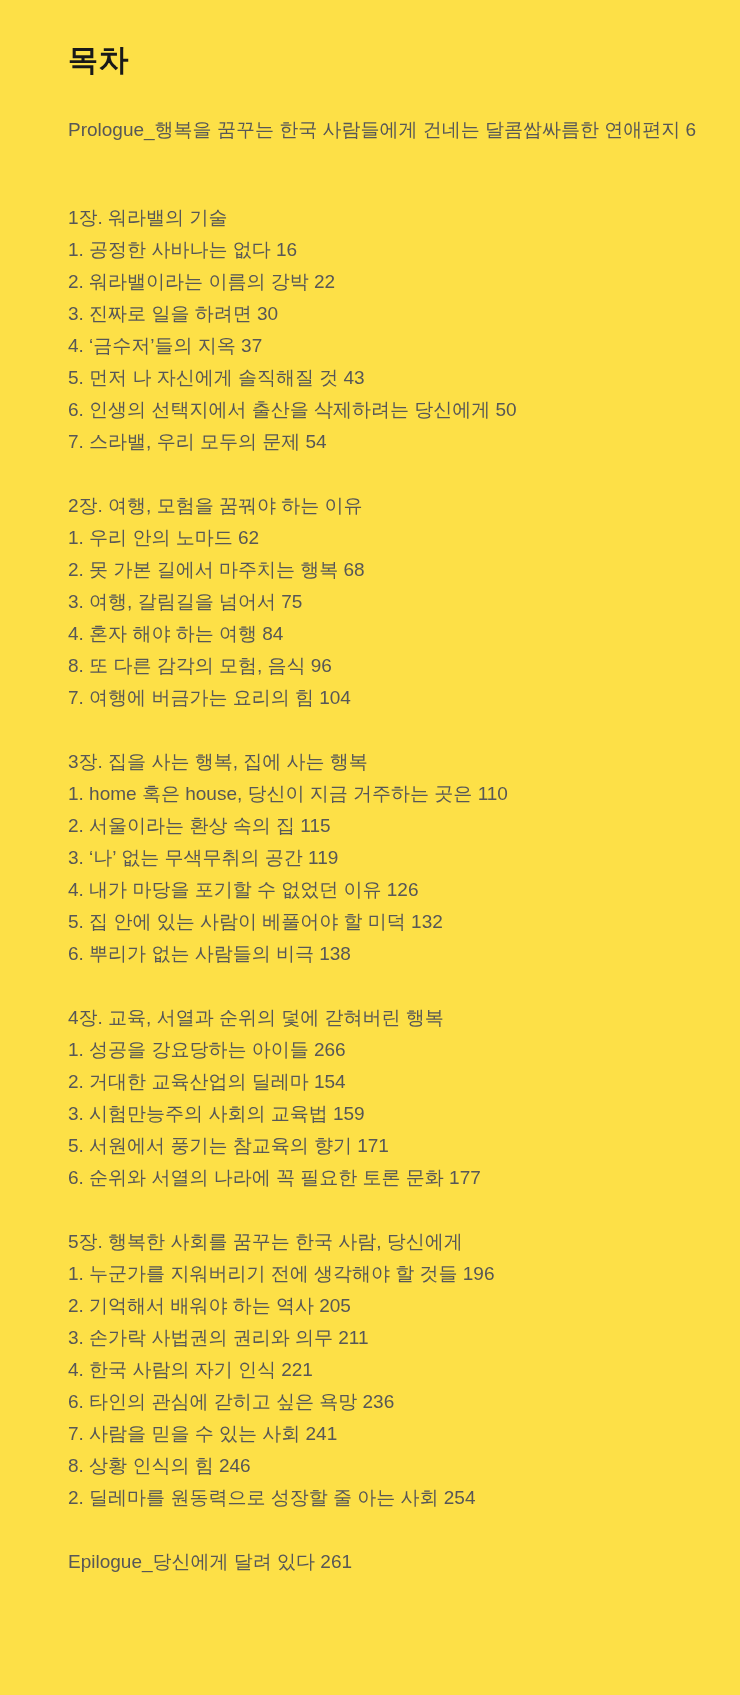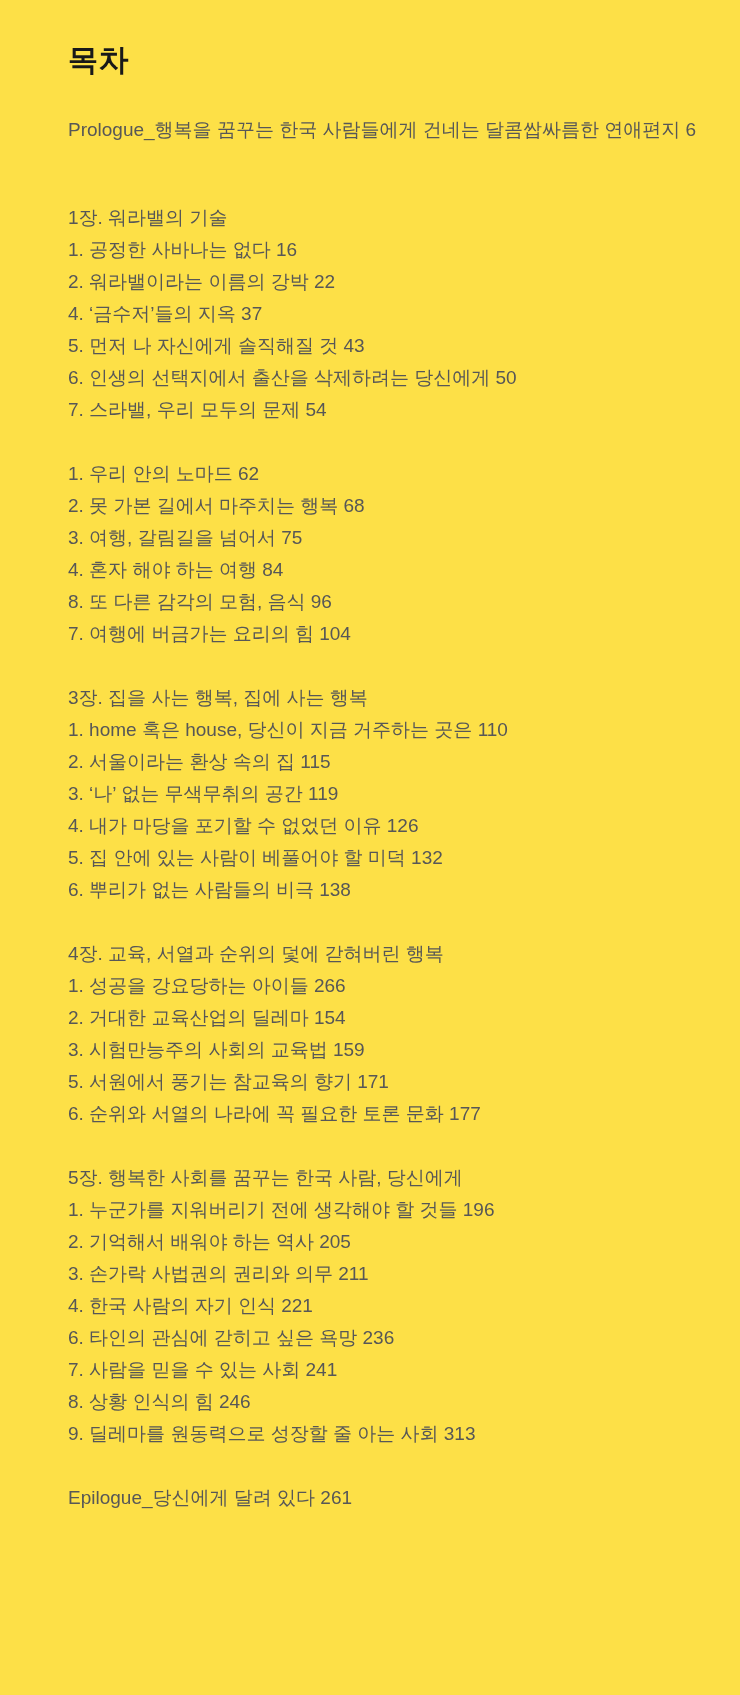--- a/index.html
+++ b/index.html
@@ -52,27 +52,29 @@
 <div class="page">
 
   <h1 class="page-title">목차</h1>
 
   <p class="block prologue line">Prologue_행복을 꿈꾸는 한국 사람들에게 건네는 달콤쌉싸름한 연애편지 6</p>
 
   <div class="block">
     <div class="line">1장. 워라밸의 기술</div>
     <div class="line">1. 공정한 사바나는 없다 16</div>
     <div class="line">2. 워라밸이라는 이름의 강박 22</div>
+    <div class="line">3. 진짜로 일을 하려면 30</div>
     <div class="line">4. ‘금수저’들의 지옥 37</div>
     <div class="line">5. 먼저 나 자신에게 솔직해질 것 43</div>
     <div class="line">6. 인생의 선택지에서 출산을 삭제하려는 당신에게 50</div>
     <div class="line">7. 스라밸, 우리 모두의 문제 54</div>
   </div>
 
   <div class="block">
+    <div class="line">2장. 여행, 모험을 꿈꿔야 하는 이유</div>
     <div class="line">1. 우리 안의 노마드 62</div>
     <div class="line">2. 못 가본 길에서 마주치는 행복 68</div>
     <div class="line">3. 여행, 갈림길을 넘어서 75</div>
     <div class="line">4. 혼자 해야 하는 여행 84</div>
     <div class="line">8. 또 다른 감각의 모험, 음식 96</div>
     <div class="line">7. 여행에 버금가는 요리의 힘 104</div>
   </div>
 
   <div class="block">
     <div class="line">3장. 집을 사는 행복, 집에 사는 행복</div>
@@ -95,18 +97,18 @@
 
   <div class="block">
     <div class="line">5장. 행복한 사회를 꿈꾸는 한국 사람, 당신에게</div>
     <div class="line">1. 누군가를 지워버리기 전에 생각해야 할 것들 196</div>
     <div class="line">2. 기억해서 배워야 하는 역사 205</div>
     <div class="line">3. 손가락 사법권의 권리와 의무 211</div>
     <div class="line">4. 한국 사람의 자기 인식 221</div>
     <div class="line">6. 타인의 관심에 갇히고 싶은 욕망 236</div>
     <div class="line">7. 사람을 믿을 수 있는 사회 241</div>
     <div class="line">8. 상황 인식의 힘 246</div>
-    <div class="line">9. 딜레마를 원동력으로 성장할 줄 아는 사회 313</div>
+    <div class="line">2. 딜레마를 원동력으로 성장할 줄 아는 사회 254</div>
   </div>
 
   <p class="block epilogue line">Epilogue_당신에게 달려 있다 261</p>
 
 </div>
 
 </body></html>

